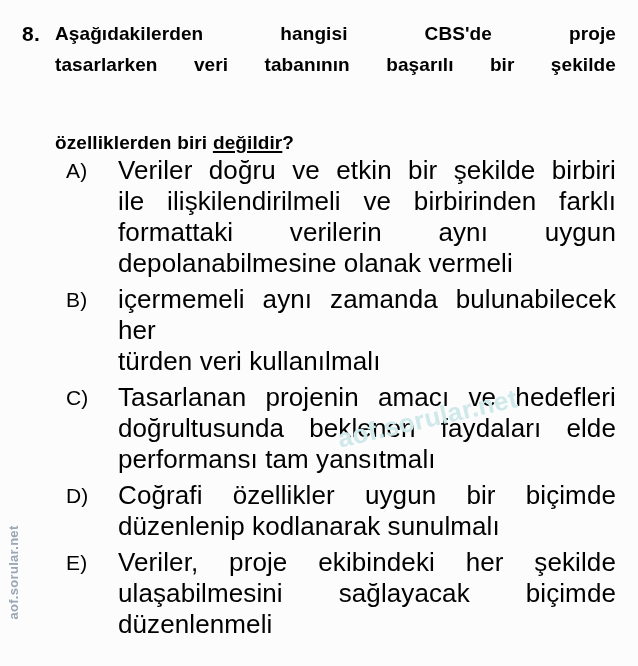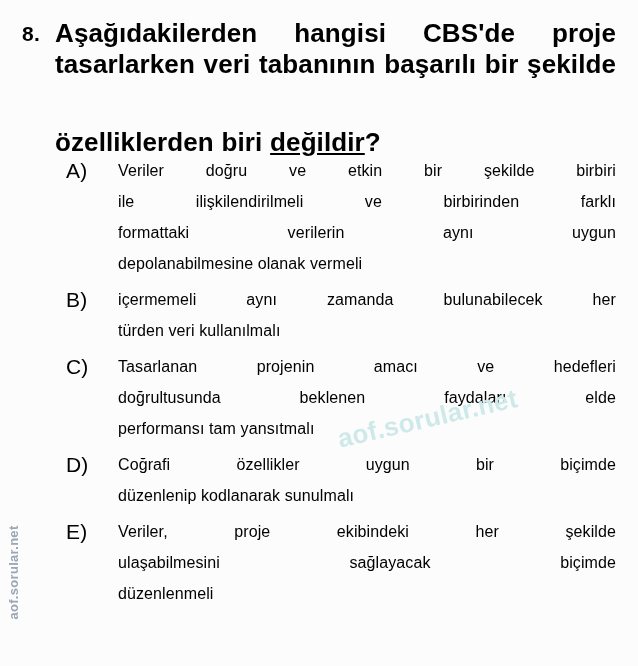--- a/index.html
+++ b/index.html
@@ -36,21 +36,21 @@
   .q-number {
     font-size: 21px;
     font-weight: bold;
     line-height: 31px;
     width: 33px;
     flex: 0 0 33px;
     text-align: left;
     letter-spacing: 0.2px;
   }
   .q-text {
-    font-size: 26px;
+    font-size: 19px;
     font-weight: bold;
     line-height: 31px;
     text-align: justify;
     text-justify: inter-word;
     width: 561px;
     letter-spacing: 0.1px;
     word-spacing: 0.4px;
     hyphens: none;
   }
   .q-text .underlined {
@@ -82,21 +82,21 @@
     margin-bottom: 5px;
   }
   .opt-letter {
     font-size: 21px;
     line-height: 31px;
     width: 52px;
     flex: 0 0 52px;
     letter-spacing: 0.2px;
   }
   .opt-text {
-    font-size: 16px;
+    font-size: 26px;
     line-height: 31px;
     width: 498px;
     letter-spacing: 0.1px;
     hyphens: none;
   }
   .opt-text .row {
     display: block;
     text-align: justify;
     text-align-last: justify;
   }

